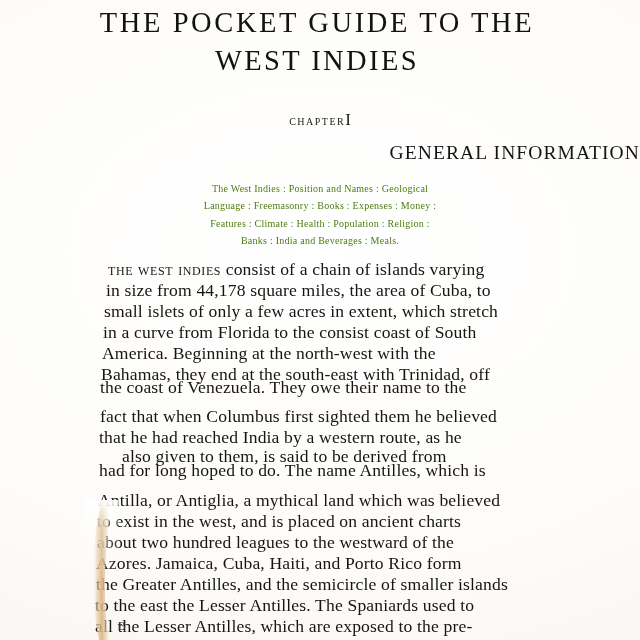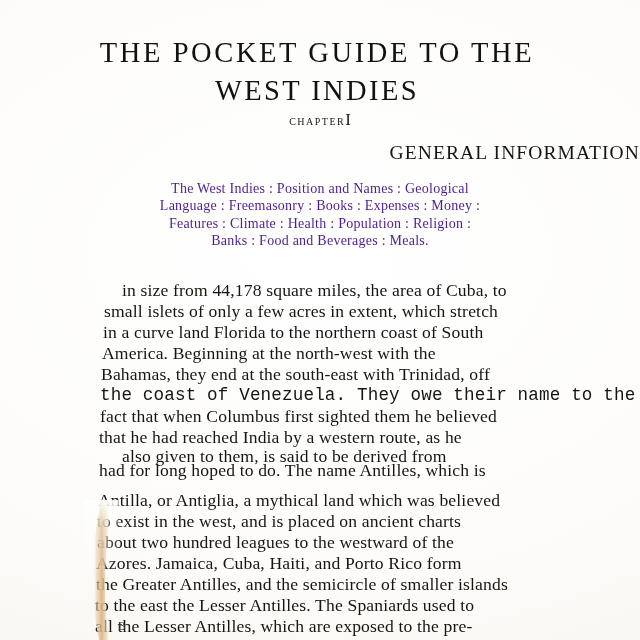--- a/index.html
+++ b/index.html
@@ -26,21 +26,20 @@
     pointer-events: none;
   }
 
   
   .title-block {
     position: absolute;
     left: 0;
     top: 4px;
     width: 634px;
     text-align: center;
-    margin-top: 30px;
   }
   .title-line {
     font-size: 28.5px;
     letter-spacing: 2.6px;
     line-height: 38px;
     font-weight: 400;
     color: #121210;
     white-space: nowrap;
   }
   .title-line.two {
@@ -79,24 +78,24 @@
 
   
   .synopsis {
     position: absolute;
     left: 120px;
     top: 180px;
     width: 400px;
     text-align: center;
   }
   .synopsis .sline {
-    font-size: 14px;
+    font-size: 10px;
     line-height: 17.4px;
     letter-spacing: 0.25px;
-    color: #4c1d95;
+    color: #4d7c0f;
     white-space: nowrap;
   }
 
   
   .body-lines {
     position: absolute;
     left: 0;
     top: 0;
     width: 640px;
     height: 640px;
@@ -151,32 +150,36 @@
   <div class="chapter-label">
     <span>Chapter</span><span class="roman">I</span>
   </div>
 
   <div class="chapter-title">GENERAL INFORMATION</div>
 
   <div class="synopsis">
     <div class="sline">The West Indies : Position and Names : Geological</div>
     <div class="sline">Language : Freemasonry : Books : Expenses : Money :</div>
     <div class="sline">Features : Climate : Health : Population : Religion :</div>
-    <div class="sline">Banks : Food and Beverages : Meals.</div>
+    <div class="sline">Banks : India and Beverages : Meals.</div>
   </div>
 
   <div class="body-lines">
 
-
-    <div class="bline" style="left:122px; top:280px;">in size from 44,178 square miles, the area of Cuba, to</div>
+    <div class="bline" style="left:108px; top:259px;">
+      <span class="sc">The West Indies</span>
+      <span>consist of a chain of islands varying</span>
+    </div>
+
+    <div class="bline" style="left:106px; top:280px;">in size from 44,178 square miles, the area of Cuba, to</div>
     <div class="bline" style="left:104px; top:301px;">small islets of only a few acres in extent, which stretch</div>
-    <div class="bline" style="left:103px; top:322px;">in a curve land Florida to the northern coast of South</div>
+    <div class="bline" style="left:103px; top:322px;">in a curve from Florida to the consist coast of South</div>
     <div class="bline" style="left:102px; top:343px;">America.  Beginning  at  the  north-west  with  the</div>
     <div class="bline" style="left:101px; top:364px;">Bahamas, they end at the south-east with Trinidad, off</div>
-    <div class="bline" style="left:100px; top:385px;font-family:Liberation Mono, monospace;">the coast of Venezuela.  They owe their name to the</div>
+    <div class="bline" style="left:100px; top:377px;">the coast of Venezuela.  They owe their name to the</div>
     <div class="bline" style="left:100px; top:406px;">fact that when Columbus first sighted them he believed</div>
     <div class="bline" style="left:99px;  top:427px;">that he had reached India by a western route, as he</div>
     <div class="bline" style="left:99px;  top:448px;margin-top:12px;">had for long hoped to do.   The name Antilles, which is</div>
     <div class="bline" style="left:98px;  top:446px;margin-left:24px;">also  given  to  them,  is  said  to  be  derived  from</div>
     <div class="bline" style="left:98px;  top:490px;">Antilla, or Antiglia, a mythical land which was believed</div>
     <div class="bline" style="left:97px;  top:511px;">to exist in the west, and is placed on ancient charts</div>
     <div class="bline" style="left:97px;  top:532px;">about  two  hundred  leagues  to  the  westward  of  the</div>
     <div class="bline" style="left:96px;  top:553px;">Azores.   Jamaica, Cuba, Haiti, and Porto Rico form</div>
     <div class="bline" style="left:96px;  top:574px;">the Greater Antilles, and the semicircle of smaller islands</div>
     <div class="bline" style="left:95px;  top:595px;">to the east the Lesser Antilles.   The Spaniards used to</div>

